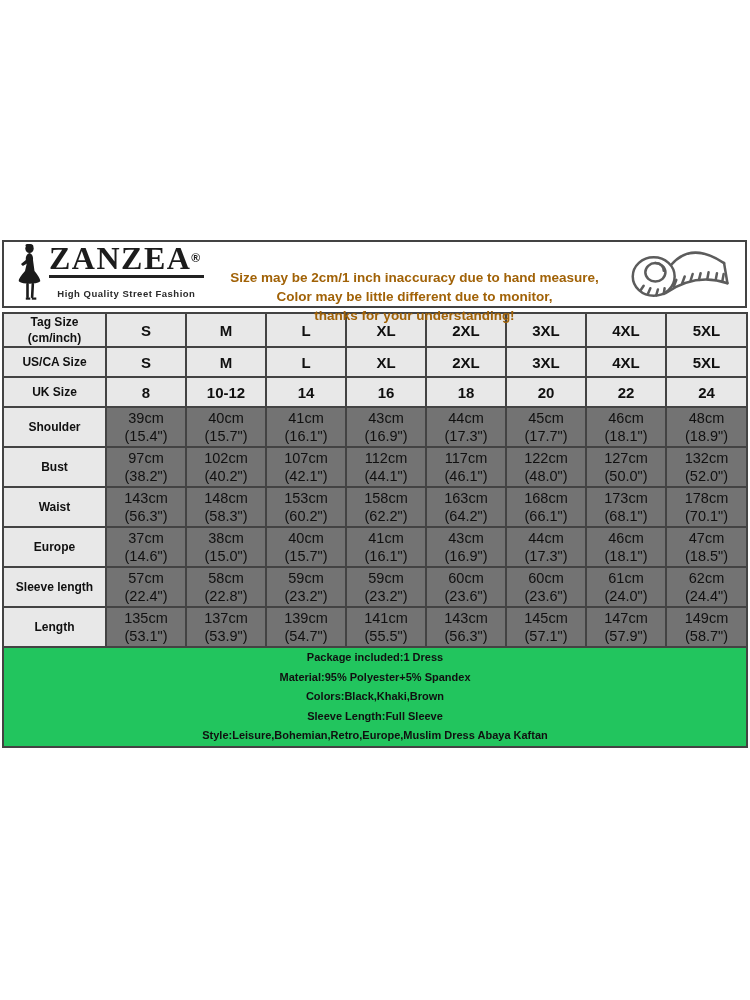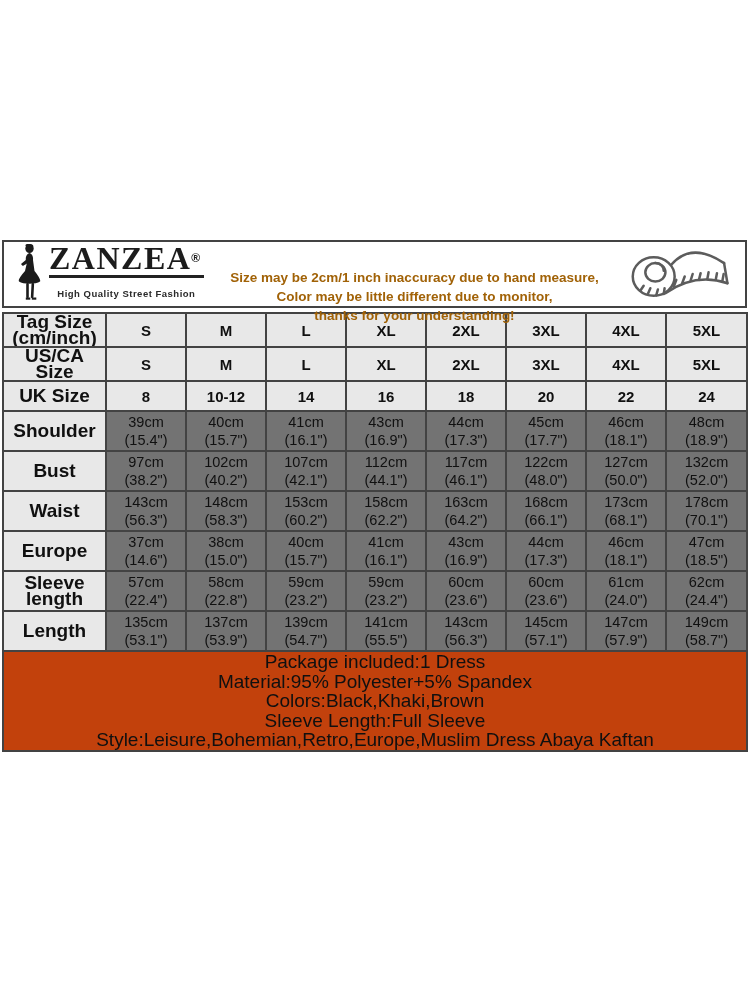--- a/index.html
+++ b/index.html
@@ -32,28 +32,28 @@
   }
   .disclaimer { flex:1; text-align:center; font-weight:bold; font-size:13.5px; line-height:19px; color:#a16207;margin-top:44px; }
   .tape { width:122px; display:flex; justify-content:center; align-items:center; padding-right:6px; }
 
   
   table.size { border-collapse:collapse; width:745px; table-layout:fixed; }
   table.size td {
     border:2px solid #434343; text-align:center; vertical-align:middle;
     padding:0; color:#101010; overflow:hidden;
   }
-  .lbl  { background:#e8e8e8; font-weight:bold; font-size:19px; white-space:pre-line; line-height:16px; }
+  .lbl  { background:#e8e8e8; font-weight:bold; font-size:12px; white-space:pre-line; line-height:16px; }
   .hval { background:#e8e8e8; font-weight:bold; font-size:15px; }
   tr.hrow td { height:28px; }
   tr.mrow td { height:38px; }
   .mval { background:#737373; font-size:14.5px; line-height:18px; font-weight:normal; }
   .details {
-    text-align:left; background:#c2410c; padding:3px 6px 7px 4px;
-    font-weight:normal; font-size:19px; line-height:19.5px;
+    text-align:left; background:#22c55e; padding:3px 6px 7px 4px;
+    font-weight:bold; font-size:11px; line-height:19.5px;
   }
   .dline { white-space:nowrap; }
 </style>
 </head>
 <body>
 
 <div class="page">
   <div class="content">
 
     <div class="banner">

